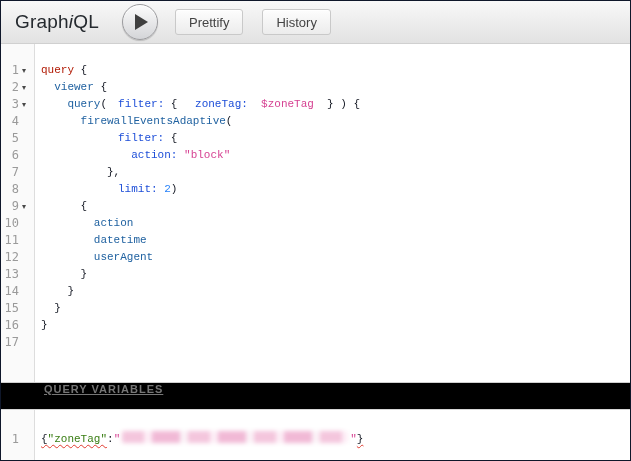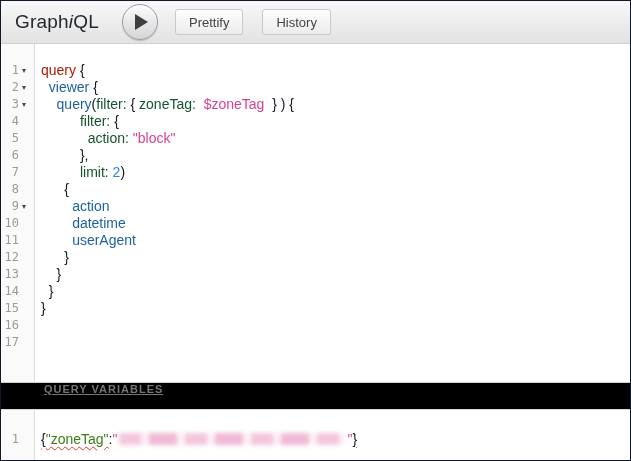--- a/index.html
+++ b/index.html
@@ -64,28 +64,28 @@
     position:absolute; right:15px; top:0;
     font-family:"DejaVu Sans Mono", monospace;
     font-size:12px; line-height:17px; color:#9a9a9a;
   }
   .fold-arrow {
     position:absolute; left:21px; top:1px;
     font-size:8px; line-height:16px; color:#494949; cursor:pointer;
   }
   .code-line {
     height:17px; line-height:17px; white-space:pre;
-    font-family:Liberation Sans, sans-serif;
-    font-size:14px; padding-left:6px; color:#141823;
+    font-family:Liberation Mono, monospace;
+    font-size:11px; padding-left:6px; color:#141823;
   }
 
   
   .t-kw   { color:#B11A04; }
   .t-prop { color:#1F61A0; }
-  .t-attr { color:#14532d; }
+  .t-attr { color:#1d4ed8;margin-left:11px; }
   .t-str  { color:#D64292; }
   .t-num  { color:#2882F9; }
   .t-var  { color:#D64292; }
   .t-p    { color:#141823; }
   .t-key  { color:#397D13; }
   .err {
     text-decoration:underline; text-decoration-style:wavy;
     text-decoration-color:#e13b2f; text-decoration-thickness:1px;
     text-underline-offset:2px;
   }
@@ -180,20 +180,21 @@
           <span class="gut-num">16</span>
         </div>
         <div class="gut-row">
           <span class="gut-num">17</span>
         </div>
       </div>
     <div class="code-col pad-main" id="main-code">
         <div class="code-line"><span class="t-kw">query</span><span class="t-p"> {</span></div>
         <div class="code-line"><span class="t-p">  </span><span class="t-prop">viewer</span><span class="t-p"> {</span></div>
         <div class="code-line"><span class="t-p">    </span><span class="t-prop">query</span><span class="t-p">(</span><span class="t-attr">filter:</span><span class="t-p"> { </span><span class="t-attr">zoneTag:</span><span class="t-p">  </span><span class="t-var">$zoneTag</span><span class="t-p">  } ) {</span></div>
+        <div class="code-line"><span class="t-p">      </span><span class="t-prop">firewallEventsAdaptive</span><span class="t-p">(</span></div>
         <div class="code-line"><span class="t-p">          </span><span class="t-attr">filter:</span><span class="t-p"> {</span></div>
         <div class="code-line"><span class="t-p">            </span><span class="t-attr">action:</span><span class="t-p"> </span><span class="t-str">"block"</span></div>
         <div class="code-line"><span class="t-p">          },</span></div>
         <div class="code-line"><span class="t-p">          </span><span class="t-attr">limit:</span><span class="t-p"> </span><span class="t-num">2</span><span class="t-p">)</span></div>
         <div class="code-line"><span class="t-p">      {</span></div>
         <div class="code-line"><span class="t-p">        </span><span class="t-prop">action</span></div>
         <div class="code-line"><span class="t-p">        </span><span class="t-prop">datetime</span></div>
         <div class="code-line"><span class="t-p">        </span><span class="t-prop">userAgent</span></div>
         <div class="code-line"><span class="t-p">      }</span></div>
         <div class="code-line"><span class="t-p">    }</span></div>

